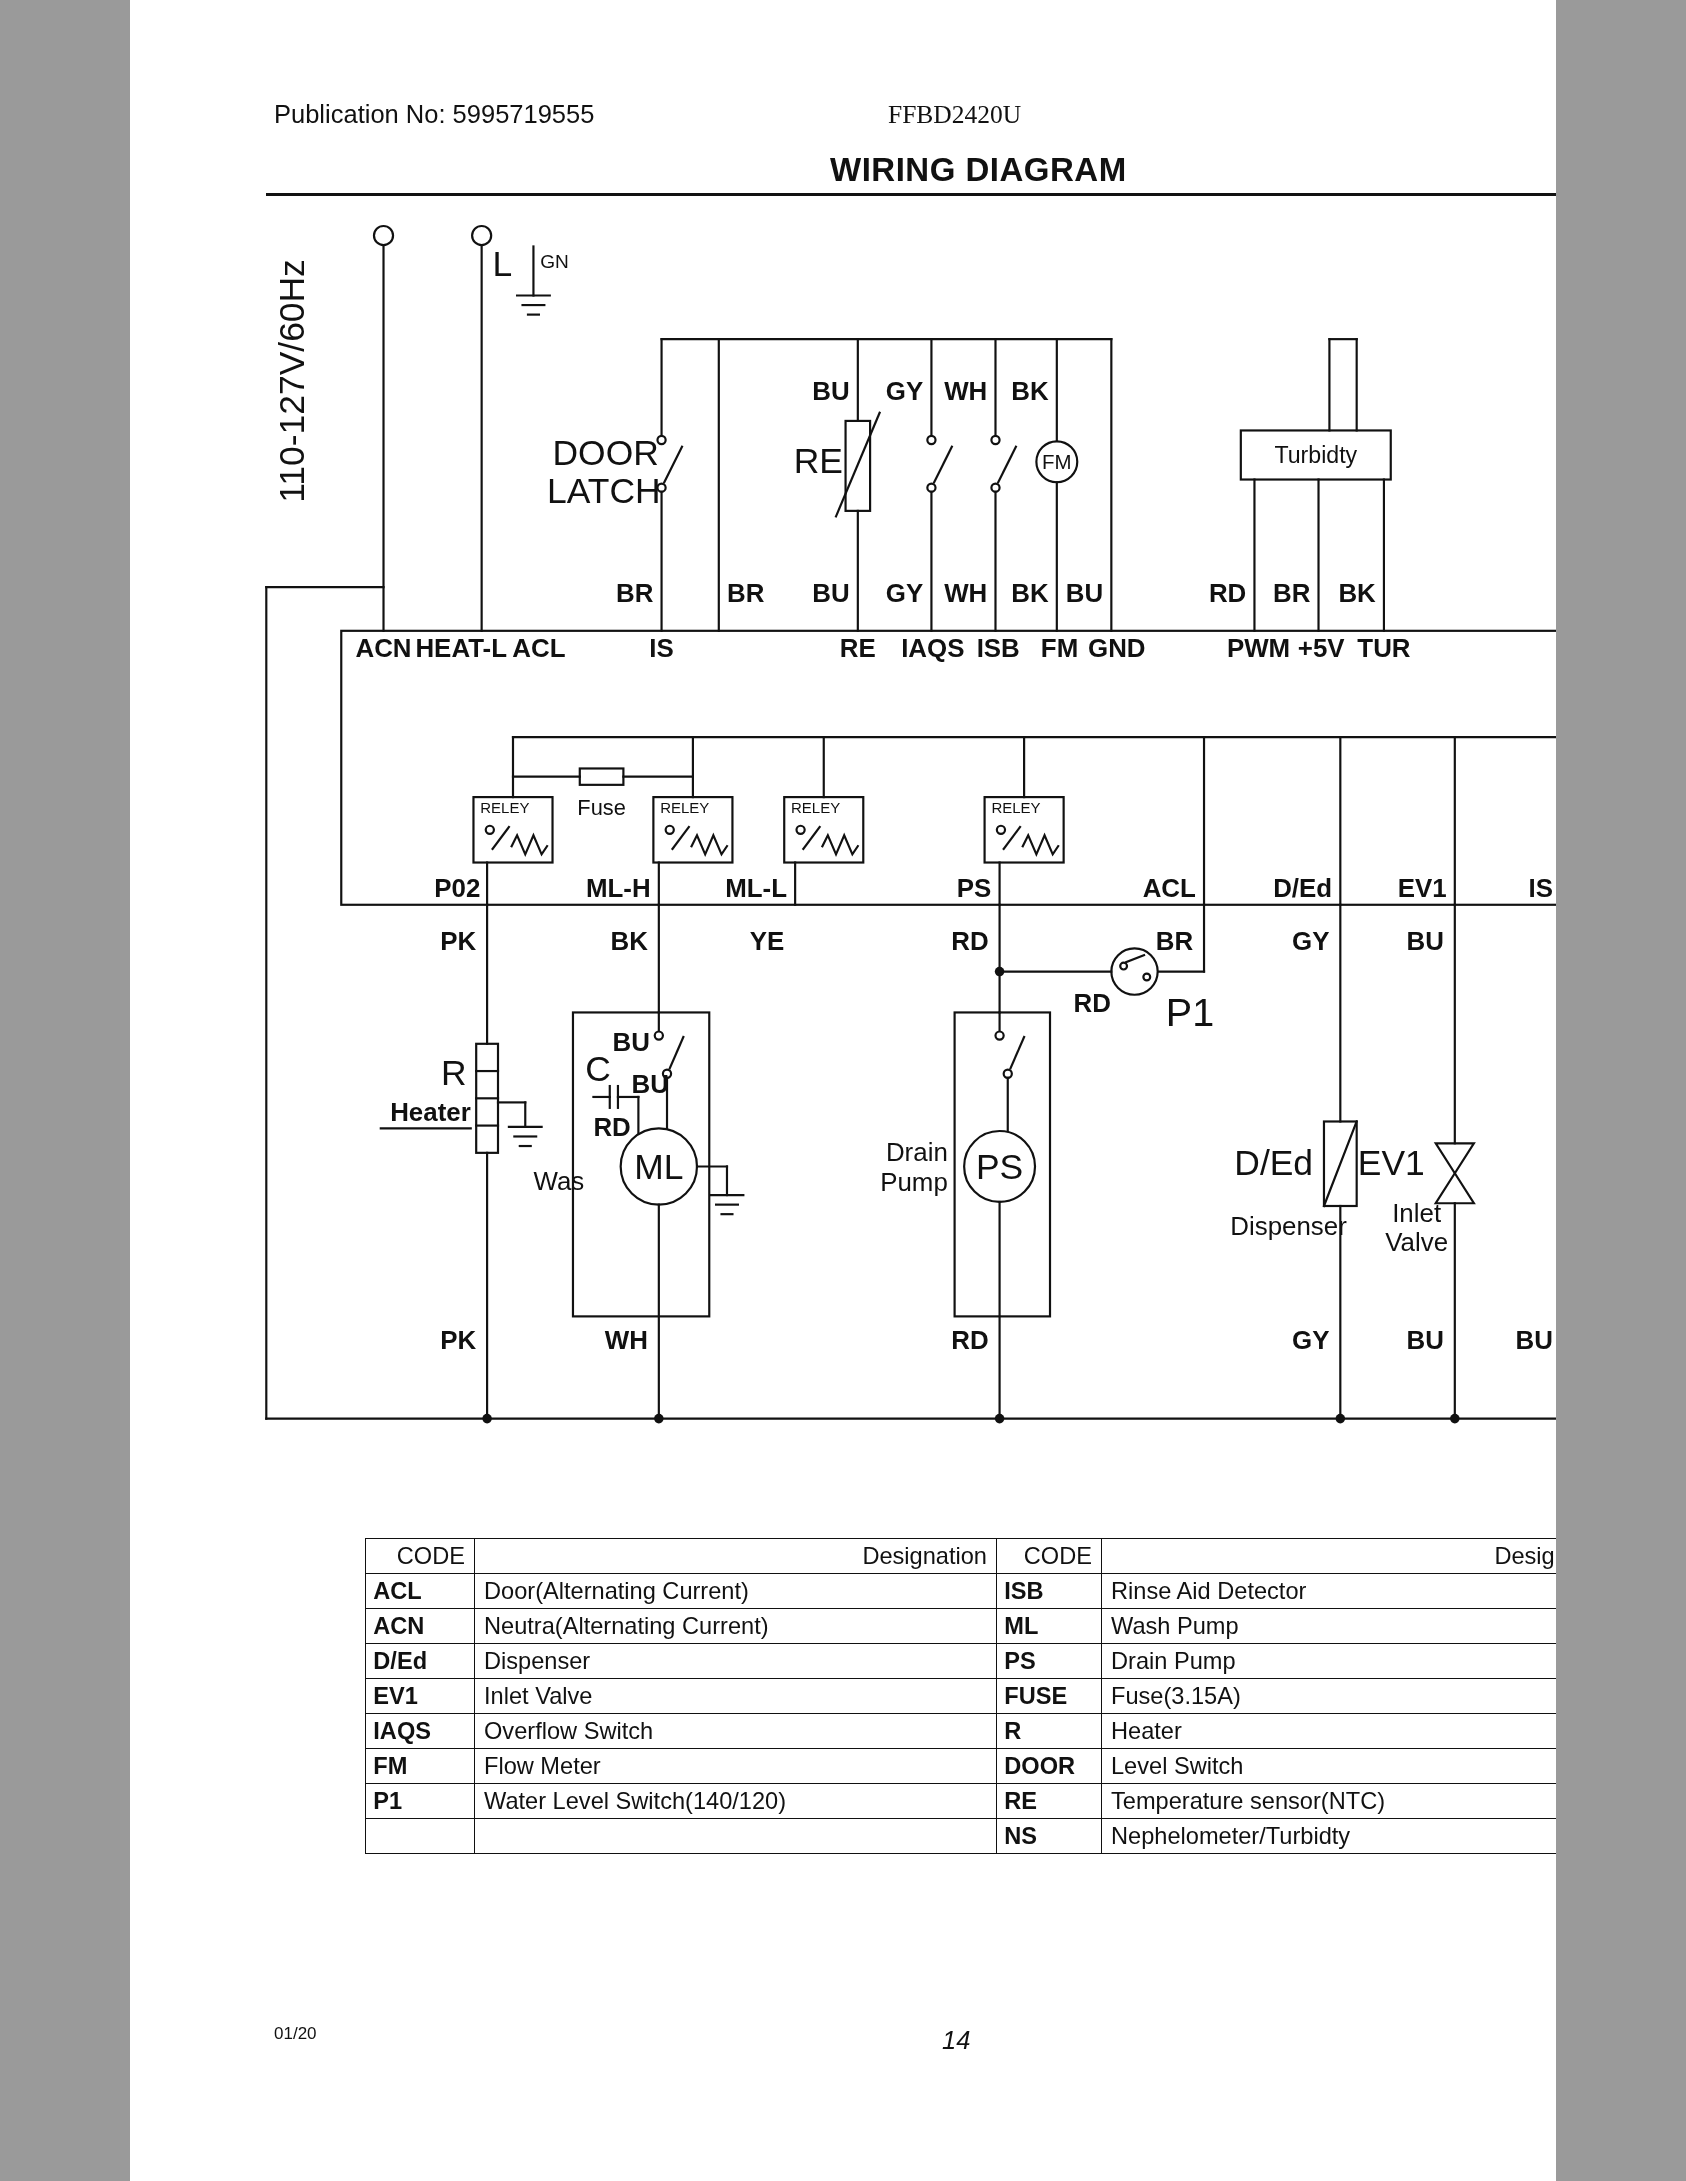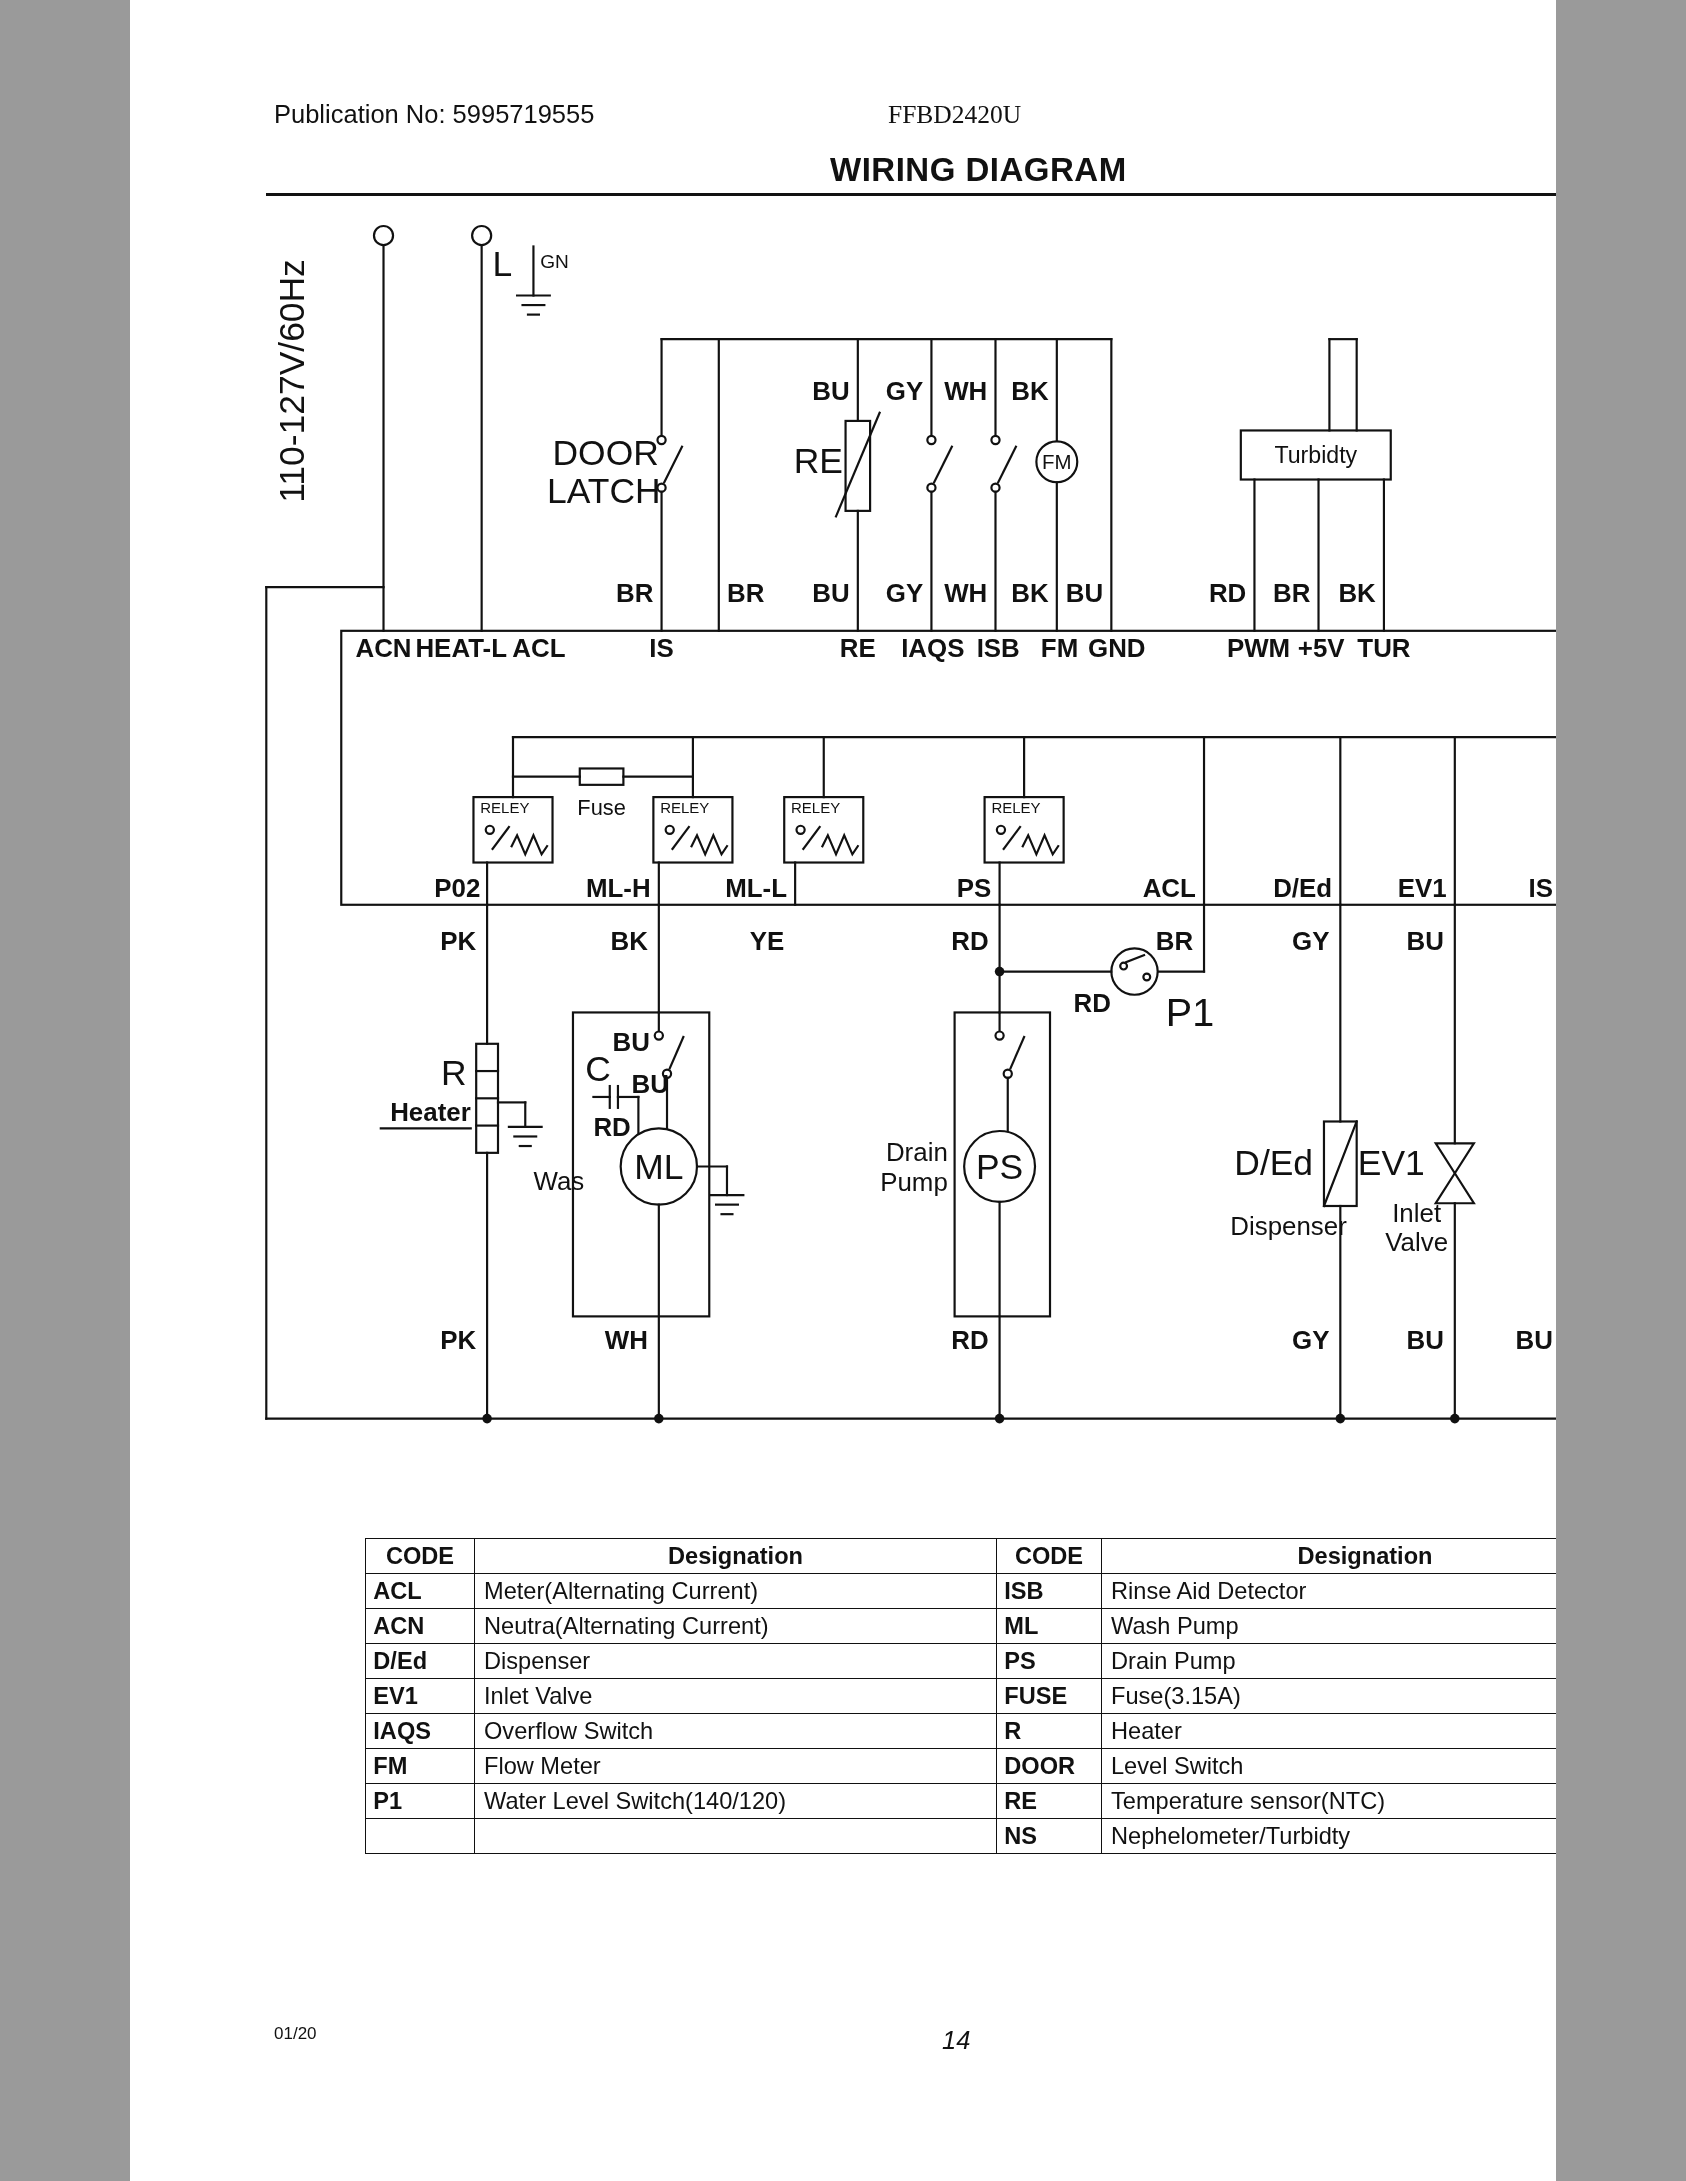--- a/index.html
+++ b/index.html
@@ -29,21 +29,21 @@
   .tiny{font-size:11px;}
   .f17{font-size:17px;}
   .f16{font-size:16px;}
   .f15{font-size:15px;}
   .f14{font-size:14px;}
 
   
   .codes-table{position:absolute;left:235px;top:1538px;border-collapse:collapse;table-layout:fixed;width:1263px;}
   .codes-table th,.codes-table td{border:1.8px solid #111;height:35px;font-size:23.6px;padding:0 9px;
         box-sizing:border-box;overflow:hidden;white-space:nowrap;}
-  .codes-table th{text-align:center;font-weight:bold;}
+  .codes-table th{text-align:right;font-weight:normal;}
   .codes-table td{text-align:left;font-weight:normal;}
   .codes-table td.code{font-weight:bold;padding:0 7.3px;}
 </style>
 </head>
 <body>
 
 <div class="page">
 
   <div class="abs pub">Publication No: 5995719555</div>
   <div class="abs model">FFBD2420U</div>
@@ -370,21 +370,21 @@
     </colgroup>
     <tbody>
         <tr>
       <th>CODE</th>
       <th>Designation</th>
       <th>CODE</th>
       <th>Designation</th>
     </tr>
     <tr>
       <td class="code">ACL</td>
-      <td>Meter(Alternating Current)</td>
+      <td>Door(Alternating Current)</td>
       <td class="code">ISB</td>
       <td>Rinse Aid Detector</td>
     </tr>
     <tr>
       <td class="code">ACN</td>
       <td>Neutra(Alternating Current)</td>
       <td class="code">ML</td>
       <td>Wash Pump</td>
     </tr>
     <tr>

